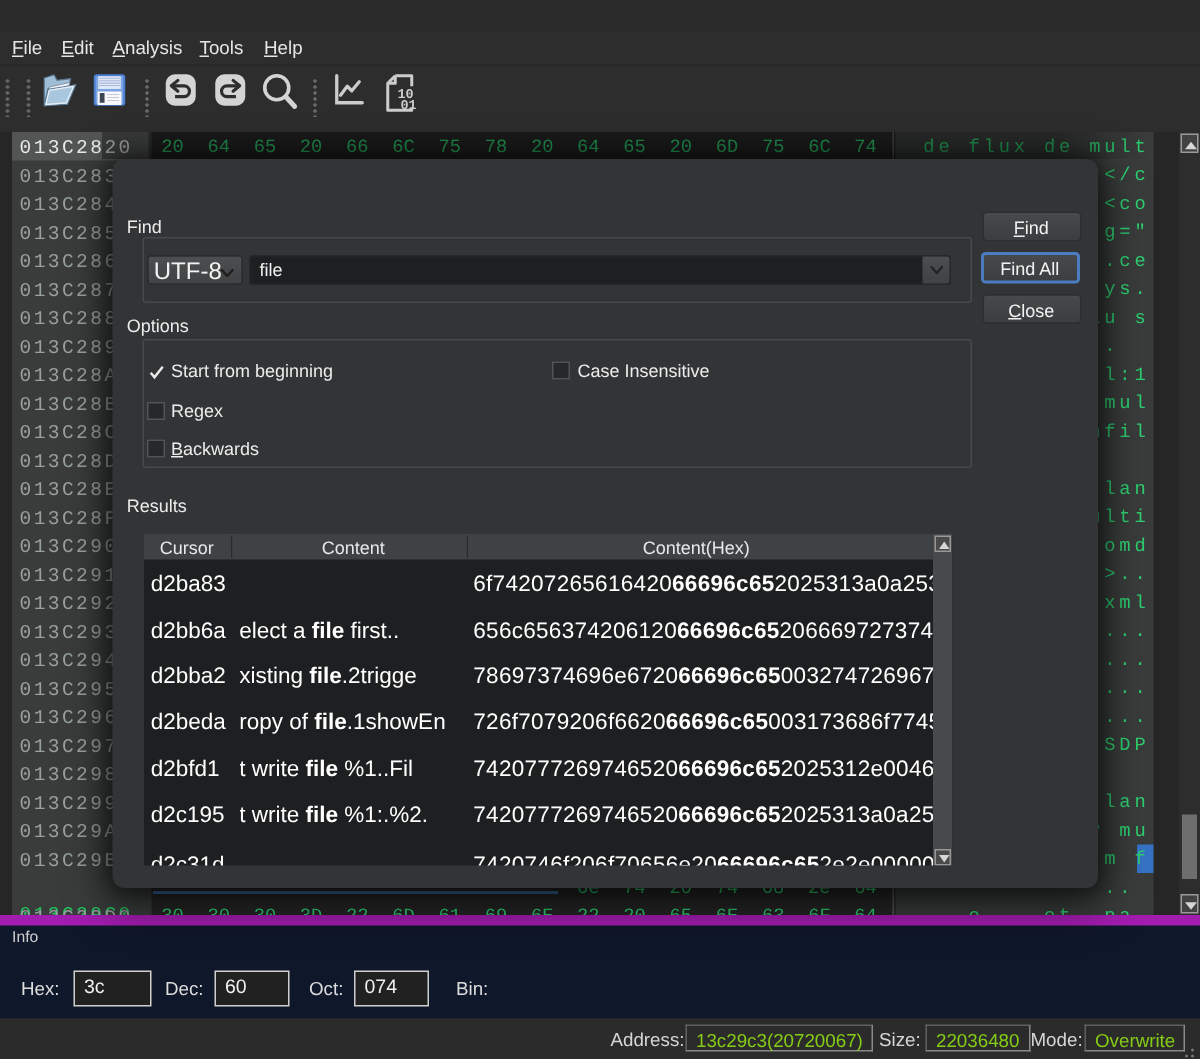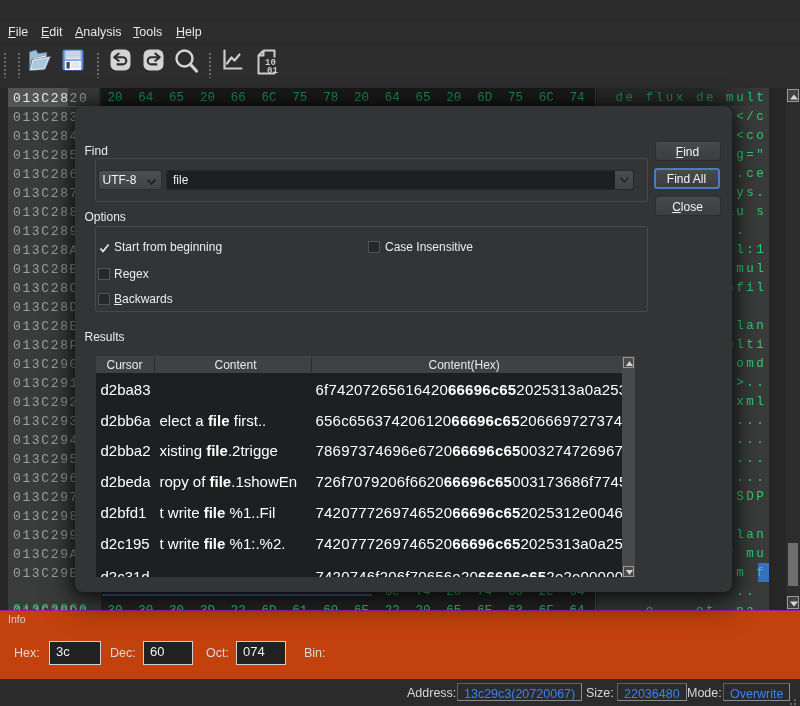--- a/index.html
+++ b/index.html
@@ -35,44 +35,44 @@
 #vsep { position:absolute; left:595px; top:0; width:1px; height:522px; background:#56585a; }
 #cellhl { position:absolute; left:758px; top:475px; width:11px; height:19px; background:#3672c4; }
 #blueline { position:absolute; left:102px; top:506px; width:270px; height:2px; background:#3c6ba5; }
 
 #sbar { position:absolute; left:786px; top:0; width:14px; height:522px; background:#2d2d2d; }
 .sbtn { position:absolute; left:787px; width:12px; height:13px; background:#424242; border:1px solid #9a9a9a; }
 .sbtn svg { position:absolute; left:1px; top:3px; }
 #shandle { position:absolute; left:788px; top:455px; width:10px; height:43px; background:#6e6e6e; }
 
 
-#info { position:absolute; left:0; top:610px; width:800px; height:69px; background:#c2410c; border-top:1px solid #a21caf; }
+#info { position:absolute; left:0; top:610px; width:800px; height:69px; background:#0f172a; border-top:7px solid #a21caf; }
 #info .title { position:absolute; left:8px; top:2px; font-size:10.5px; color:#d0d0d0; }
 .ibox { position:absolute; top:30px; height:24px; background:#212121; border:1px solid #cfcfcf;
    color:#f0f0f0; font-size:13px; padding:2px 0 0 6px; }
 .ilab { position:absolute; top:35px; font-size:12.5px; color:#dcdcdc; }
 
 
 #status { position:absolute; left:0; top:679px; width:800px; height:27px; background:#2b2b2b; font-size:12.5px; color:#d6d6d6; }
 .slab { position:absolute; top:7px; }
-.sval { position:absolute; top:4px; height:18px; padding:3px 6px 0 6px; color:#3b82f6;
+.sval { position:absolute; top:4px; height:18px; padding:3px 6px 0 6px; color:#84cc16;
   border:1px solid #8a8a8a; border-top-color:#606060; border-left-color:#606060; }
 
 
 #dlg { position:absolute; left:75px; top:106px; width:657px; height:486px; background:#323436;
   border-radius:8px; box-shadow:0 8px 28px 4px rgba(0,0,0,0.55), 0 0 14px 3px rgba(0,0,0,0.42); }
 #dlgtitle { position:absolute; left:0; top:0; width:657px; height:23px; background:#fbfbfb;
   border-radius:8px 8px 0 0; }
 #dlgtitle .txt { position:absolute; left:35px; top:6px; font-size:9px; color:#1a1a1a; }
 .dlab { position:absolute; font-size:12px; color:#ececec; }
 .group { position:absolute; left:19.5px; border:1px solid #46494b; border-radius:2px; }
 .btn { position:absolute; left:579.5px; width:66px; height:19.5px; border:1px solid #2c2e2f; border-radius:3px;
   background:linear-gradient(#47494b,#3b3d3f); color:#f2f2f2; font-size:12px; text-align:center; padding-top:2.5px; }
 #combo { position:absolute; left:22.5px; top:63.5px; width:64px; height:20px; border:1px solid #292b2c; border-radius:3px;
-  background:linear-gradient(#4c4e50,#404244); color:#f2f2f2; font-size:12px; padding:2.5px 0 0 4px; }
+  background:linear-gradient(#4c4e50,#404244); color:#f2f2f2; font-size:16px; padding:2.5px 0 0 4px; }
 #finput { position:absolute; left:91px; top:63.5px; width:468px; height:20px; background:#1d1f20;
   border:1px solid #272929; border-radius:2px; color:#f0f0f0; font-size:12px; padding:2.5px 0 0 6px; }
 .cb { position:absolute; width:12px; height:12px; background:#26282a; border:1px solid #515456; }
 
 #rtable { position:absolute; left:20.5px; top:250px; width:539px; height:221px; background:#1d1f20; overflow:hidden; }
 #rheader { position:absolute; left:0; top:0; width:526px; height:17px; background:#3f4244; color:#e8e8e8; font-size:12px; }
 #rheader span { position:absolute; top:2px; }
 .trow { position:absolute; left:0; width:526px; height:19px; color:#ffffff; font-size:15px; }
 .tc1 { position:absolute; left:5px; }
 .tc2 { position:absolute; left:64px; width:153px; overflow:hidden; white-space:nowrap; }

